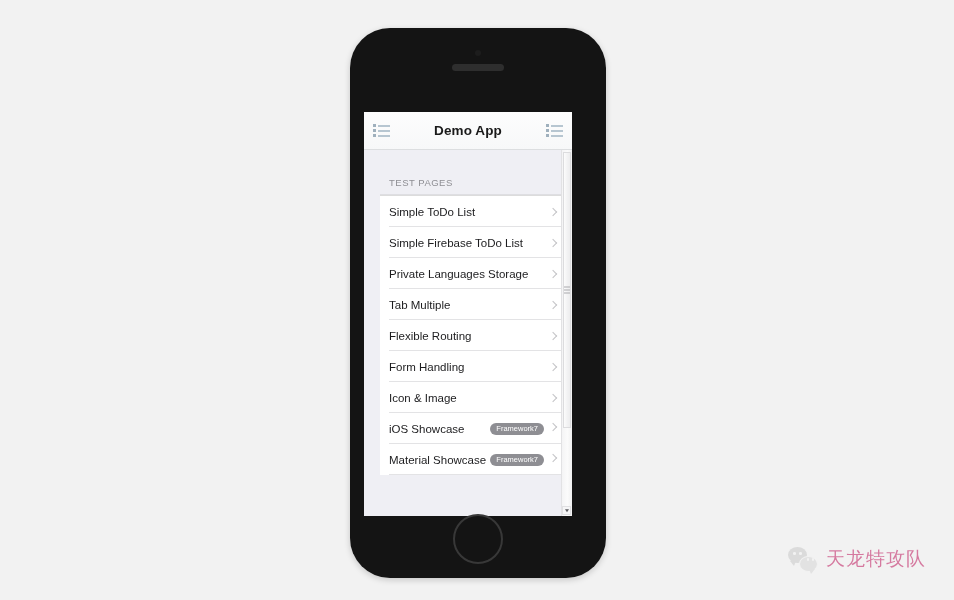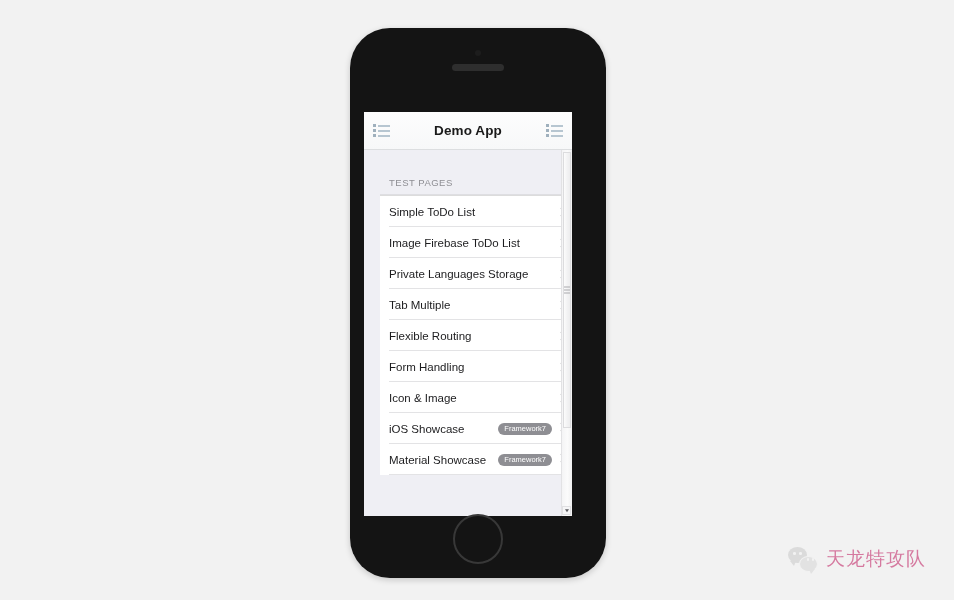--- a/index.html
+++ b/index.html
@@ -149,21 +149,21 @@
   .list {
     background: #ffffff;
     border-top: 1px solid #dcdcdc;
   }
   .list-item {
     position: relative;
     display: flex;
     align-items: center;
     height: 31px;
     padding-left: 9px;
-    padding-right: 6px;
+    padding-right: 14px;
     box-sizing: border-box;
     background: #ffffff;
     cursor: pointer;
   }
   .list-item::after {
     content: "";
     position: absolute;
     left: 9px;
     right: 0;
     bottom: 0;
@@ -400,21 +400,21 @@
         <div class="list">
 
           <div class="list-item">
             <span class="item-label">Simple ToDo List</span>
             <span class="item-right">
               <span class="chevron"></span>
             </span>
           </div>
 
           <div class="list-item">
-            <span class="item-label">Image Firebase ToDo List</span>
+            <span class="item-label">Simple Firebase ToDo List</span>
             <span class="item-right">
               <span class="chevron"></span>
             </span>
           </div>
 
           <div class="list-item">
             <span class="item-label">Private Languages Storage</span>
             <span class="item-right">
               <span class="chevron"></span>
             </span>

